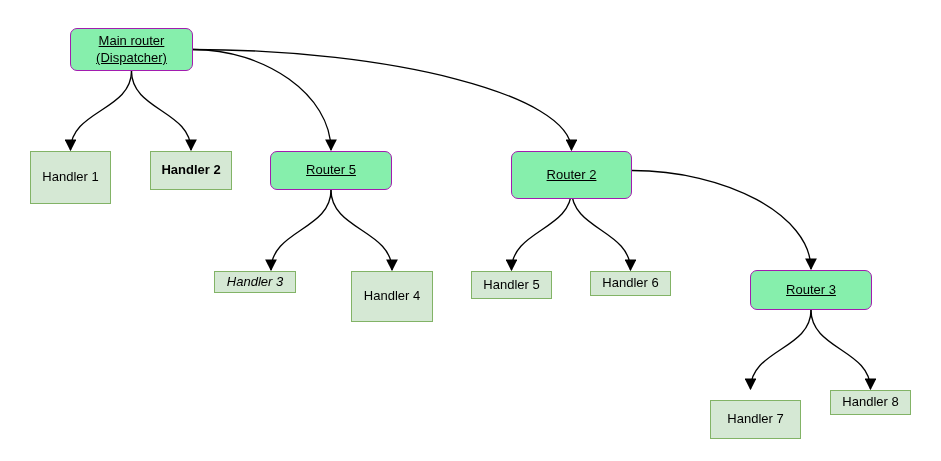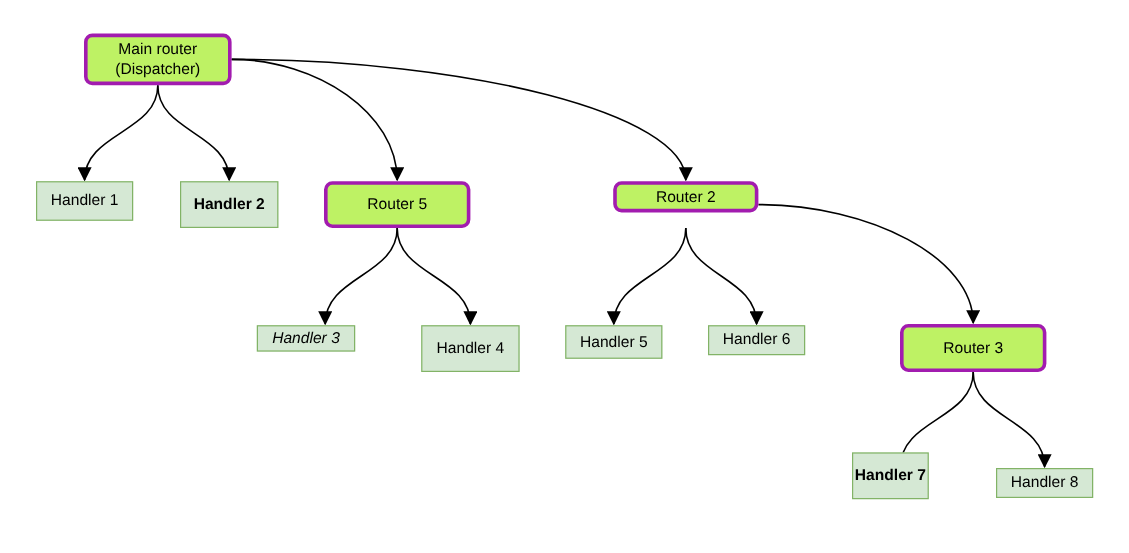--- a/index.html
+++ b/index.html
@@ -29,23 +29,24 @@
     align-items: center;
     justify-content: center;
     text-align: center;
     font-size: 13px;
     line-height: 1.3;
     color: #000000;
     white-space: pre-line;
     cursor: default;
   }
   .node.router {
-    background: #bef264;
-    border: 3px solid #a21caf;
+    background: #86efac;
+    border: 1px solid #a21caf;
     border-radius: 7px;
+    text-decoration: underline;
   }
   .node.handler {
     background: #d5e8d4;
     border: 1px solid #82b366;
     border-radius: 0;
   }
   .edge {
     fill: none;
     stroke: #000000;
     stroke-width: 1.3;
@@ -71,25 +72,25 @@
         <path class="edge" d="M 571.5 190 C 571.5 230, 511.5 230, 511.5 270" marker-end="url(#arrow)"></path>
         <path class="edge" d="M 571.5 190 C 571.5 230, 630.5 230, 630.5 270" marker-end="url(#arrow)"></path>
         <path class="edge" d="M 632 170.5 C 725.08 170.5, 811 214.825, 811 269" marker-end="url(#arrow)"></path>
         <path class="edge" d="M 811 310 C 811 349.5, 750.5 349.5, 750.5 389" marker-end="url(#arrow)"></path>
         <path class="edge" d="M 811 310 C 811 349.5, 870.5 349.5, 870.5 389" marker-end="url(#arrow)"></path>
       </g>
   </svg>
   <div id="nodes">
       <div class="node router" style="left: 70px; top: 28px; width: 123px; height: 43px;"><span>Main router
 (Dispatcher)</span></div>
-      <div class="node handler" style="left: 30px; top: 151px; width: 81px; height: 33px; text-align: right;"><span>Handler 1</span></div>
+      <div class="node handler" style="left: 30px; top: 151px; width: 81px; height: 53px; text-align: right;"><span>Handler 1</span></div>
       <div class="node handler" style="left: 150px; top: 151px; width: 82px; height: 39px; font-weight: bold;"><span>Handler 2</span></div>
       <div class="node router" style="left: 270px; top: 151px; width: 122px; height: 39px;"><span>Router 5</span></div>
-      <div class="node router" style="left: 511px; top: 151px; width: 121px; height: 26px;"><span>Router 2</span></div>
+      <div class="node router" style="left: 511px; top: 151px; width: 121px; height: 48px;"><span>Router 2</span></div>
       <div class="node handler" style="left: 214px; top: 271px; width: 82px; height: 22px; font-style: italic;"><span>Handler 3</span></div>
-      <div class="node handler" style="left: 351px; top: 271px; width: 82px; height: 39px;"><span>Handler 4</span></div>
+      <div class="node handler" style="left: 351px; top: 271px; width: 82px; height: 51px;"><span>Handler 4</span></div>
       <div class="node handler" style="left: 471px; top: 271px; width: 81px; height: 28px;"><span>Handler 5</span></div>
       <div class="node handler" style="left: 590px; top: 271px; width: 81px; height: 25px;"><span>Handler 6</span></div>
       <div class="node router" style="left: 750px; top: 270px; width: 122px; height: 40px;"><span>Router 3</span></div>
-      <div class="node handler" style="left: 710px; top: 377px; width: 64px; height: 39px; font-weight: bold;"><span>Handler 7</span></div>
+      <div class="node handler" style="left: 710px; top: 400px; width: 91px; height: 39px;"><span>Handler 7</span></div>
       <div class="node handler" style="left: 830px; top: 390px; width: 81px; height: 25px;"><span>Handler 8</span></div>
     </div>
 </div>
 
 </body></html>

